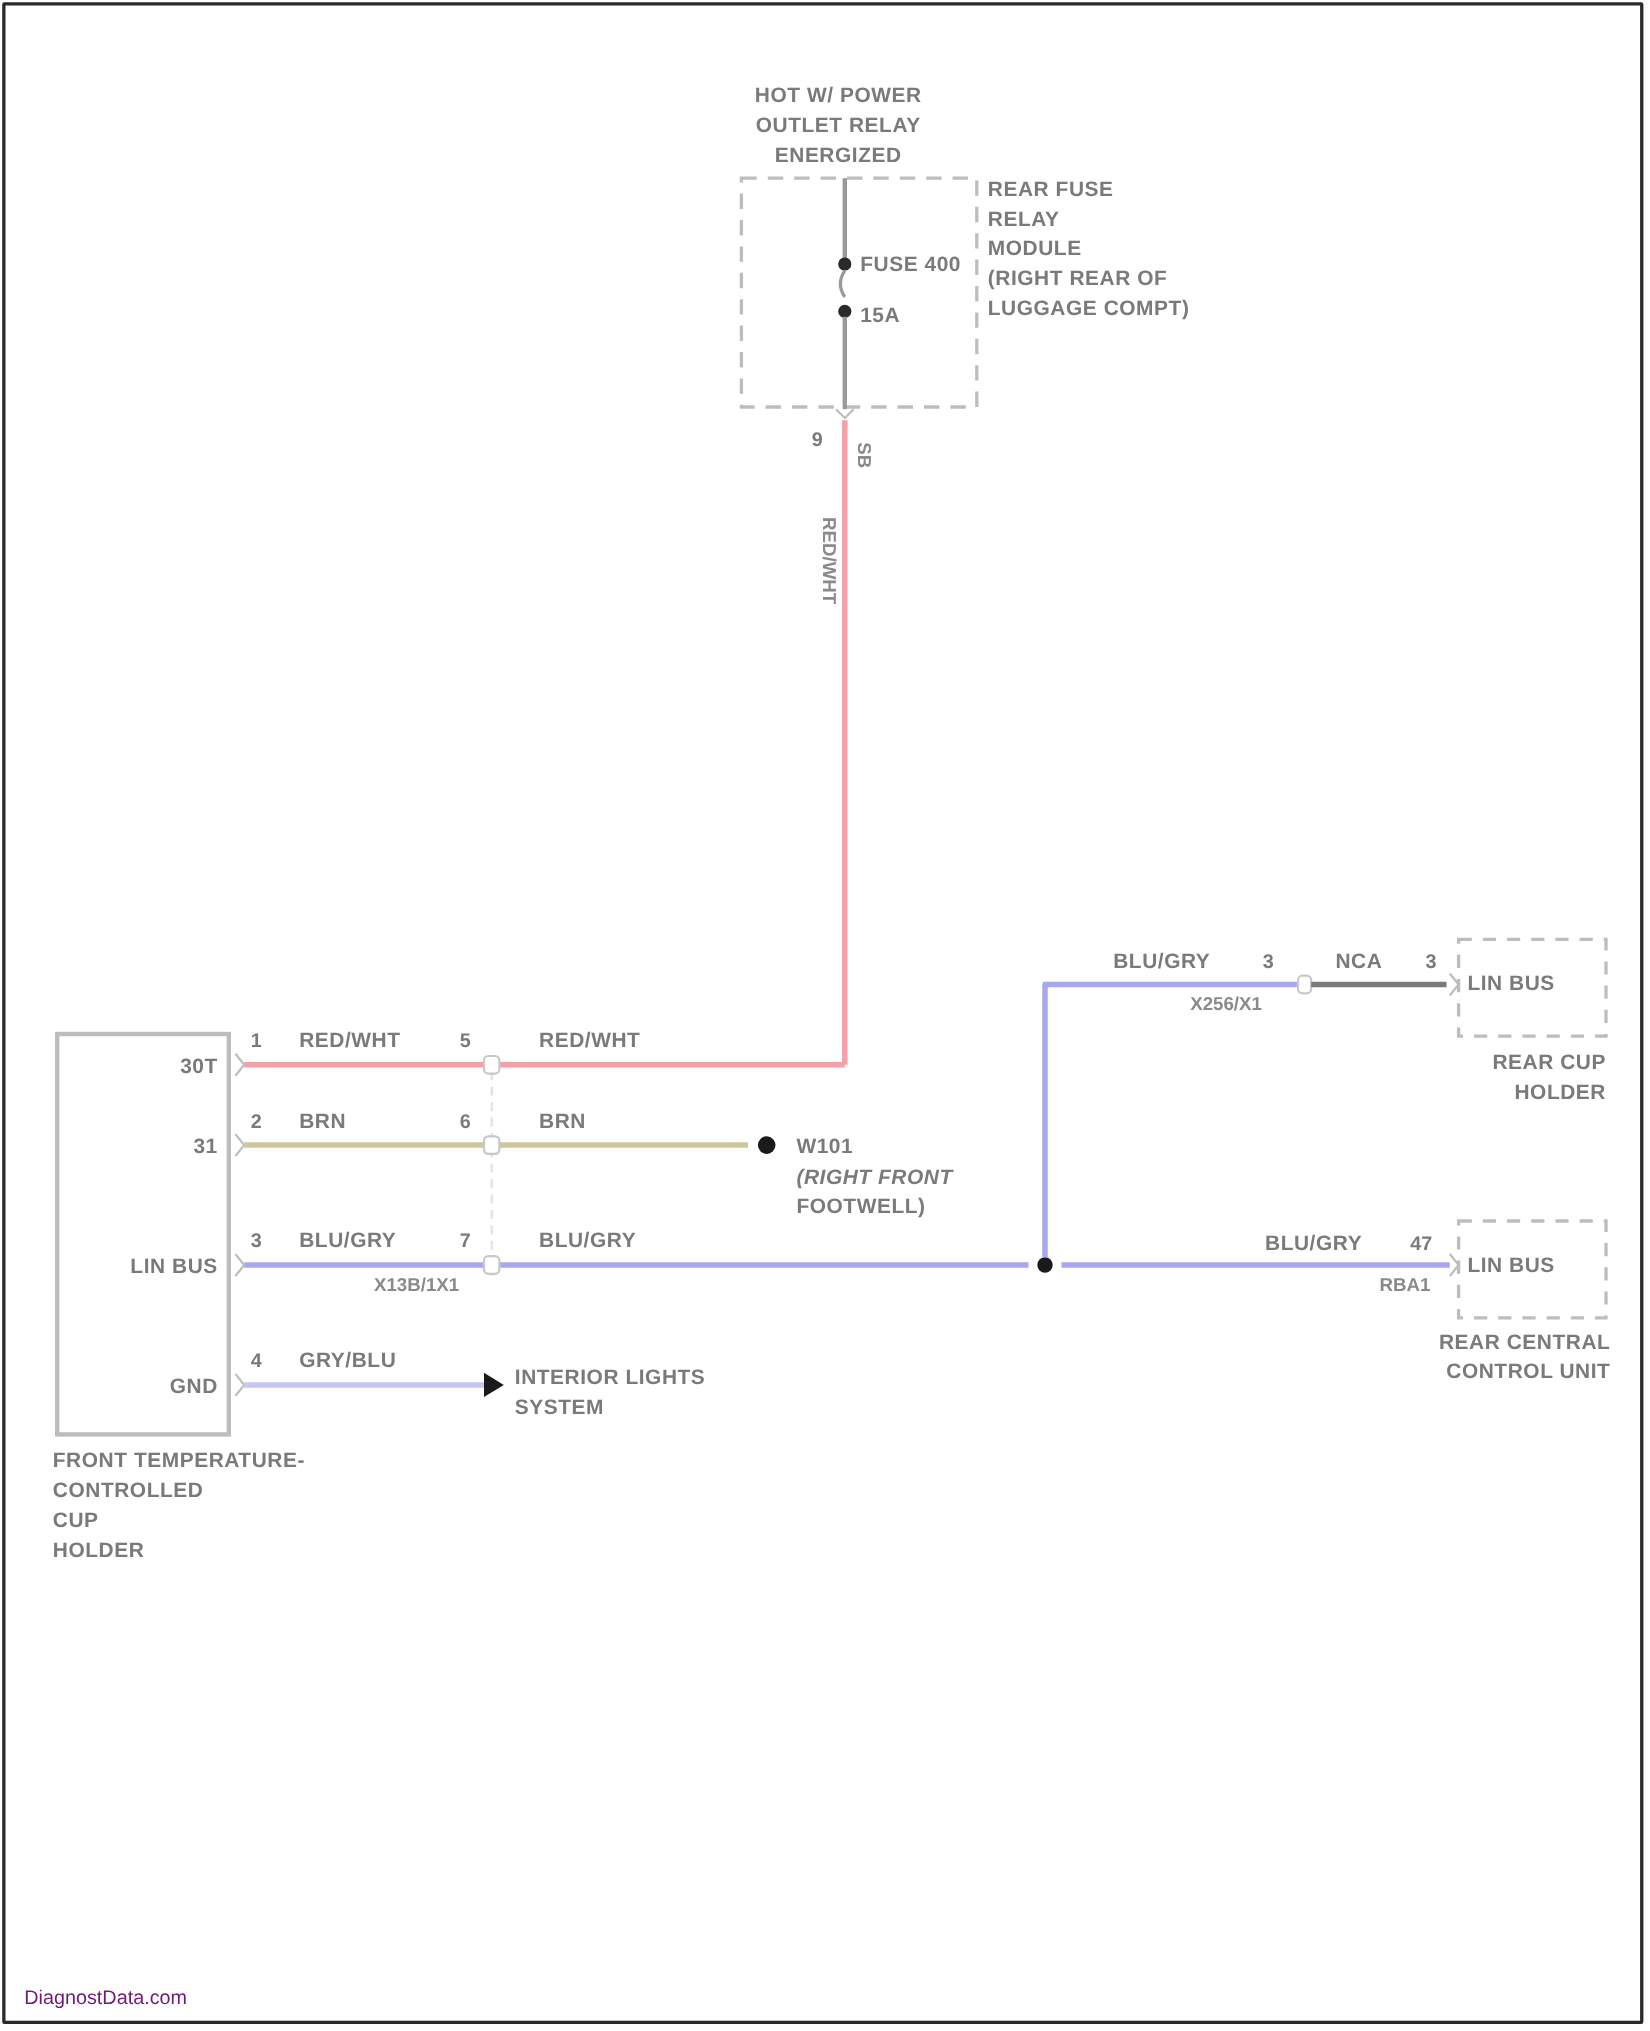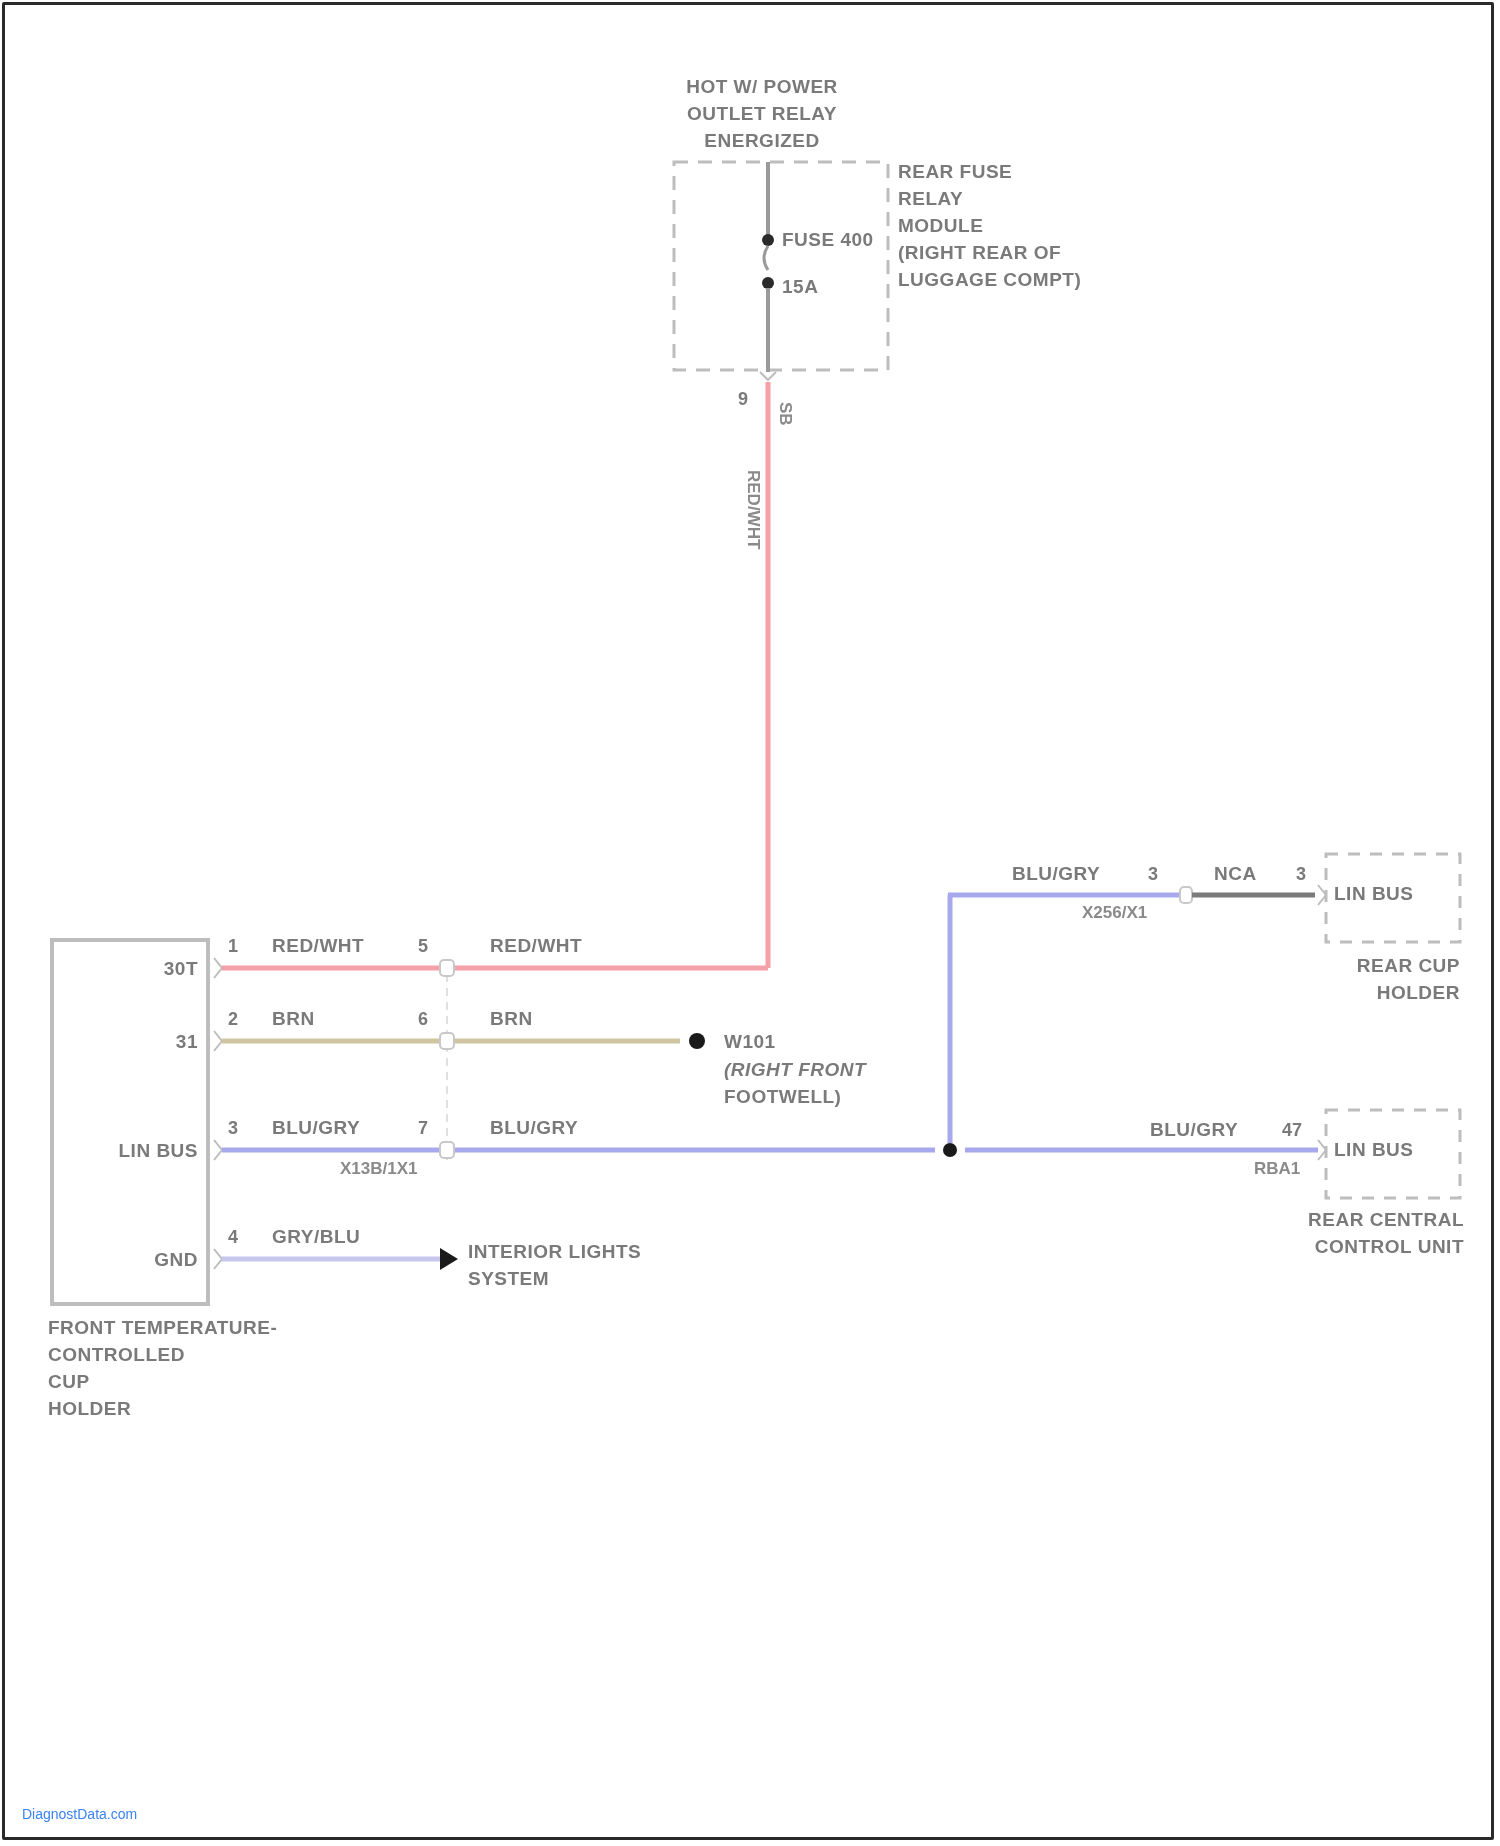--- a/index.html
+++ b/index.html
@@ -2,21 +2,21 @@
 <html><head>
 <meta charset="utf-8">
 <style>
   html, body { margin: 0; padding: 0; background: #ffffff; }
   body { width: 1500px; height: 1846px; position: relative; overflow: hidden; font-family: "Liberation Sans", sans-serif; }
   .frame { position: absolute; left: 2px; top: 2px; width: 1492px; height: 1838px; border: 3px solid #2a2a2a; box-sizing: border-box; border-radius: 2px; }
   svg { position: absolute; left: 0; top: 0; }
   .lbl { font-family: "Liberation Sans", sans-serif; font-size: 19px; fill: #7a7a7a; font-weight: bold; letter-spacing: 0.5px; }
   .pin { font-family: "Liberation Sans", sans-serif; font-size: 18px; fill: #7a7a7a; font-weight: bold; }
   .sub { font-family: "Liberation Sans", sans-serif; font-size: 17px; fill: #8a8a8a; font-weight: bold; }
-  .wm { position: absolute; left: 22px; top: 1806px; font-size: 14px; color: #3b82f6; font-family: "Liberation Sans", sans-serif; }
+  .wm { position: absolute; left: 22px; top: 1806px; font-size: 18px; color: #701a75; font-family: "Liberation Sans", sans-serif; }
 </style>
 </head>
 <body>
 
 <div class="frame"></div>
 
 <svg width="1500" height="1846" viewBox="0 0 1500 1846">
 
   <text class="lbl" x="762" y="93" text-anchor="middle">HOT W/ POWER</text>
   <text class="lbl" x="762" y="120" text-anchor="middle">OUTLET RELAY</text>

